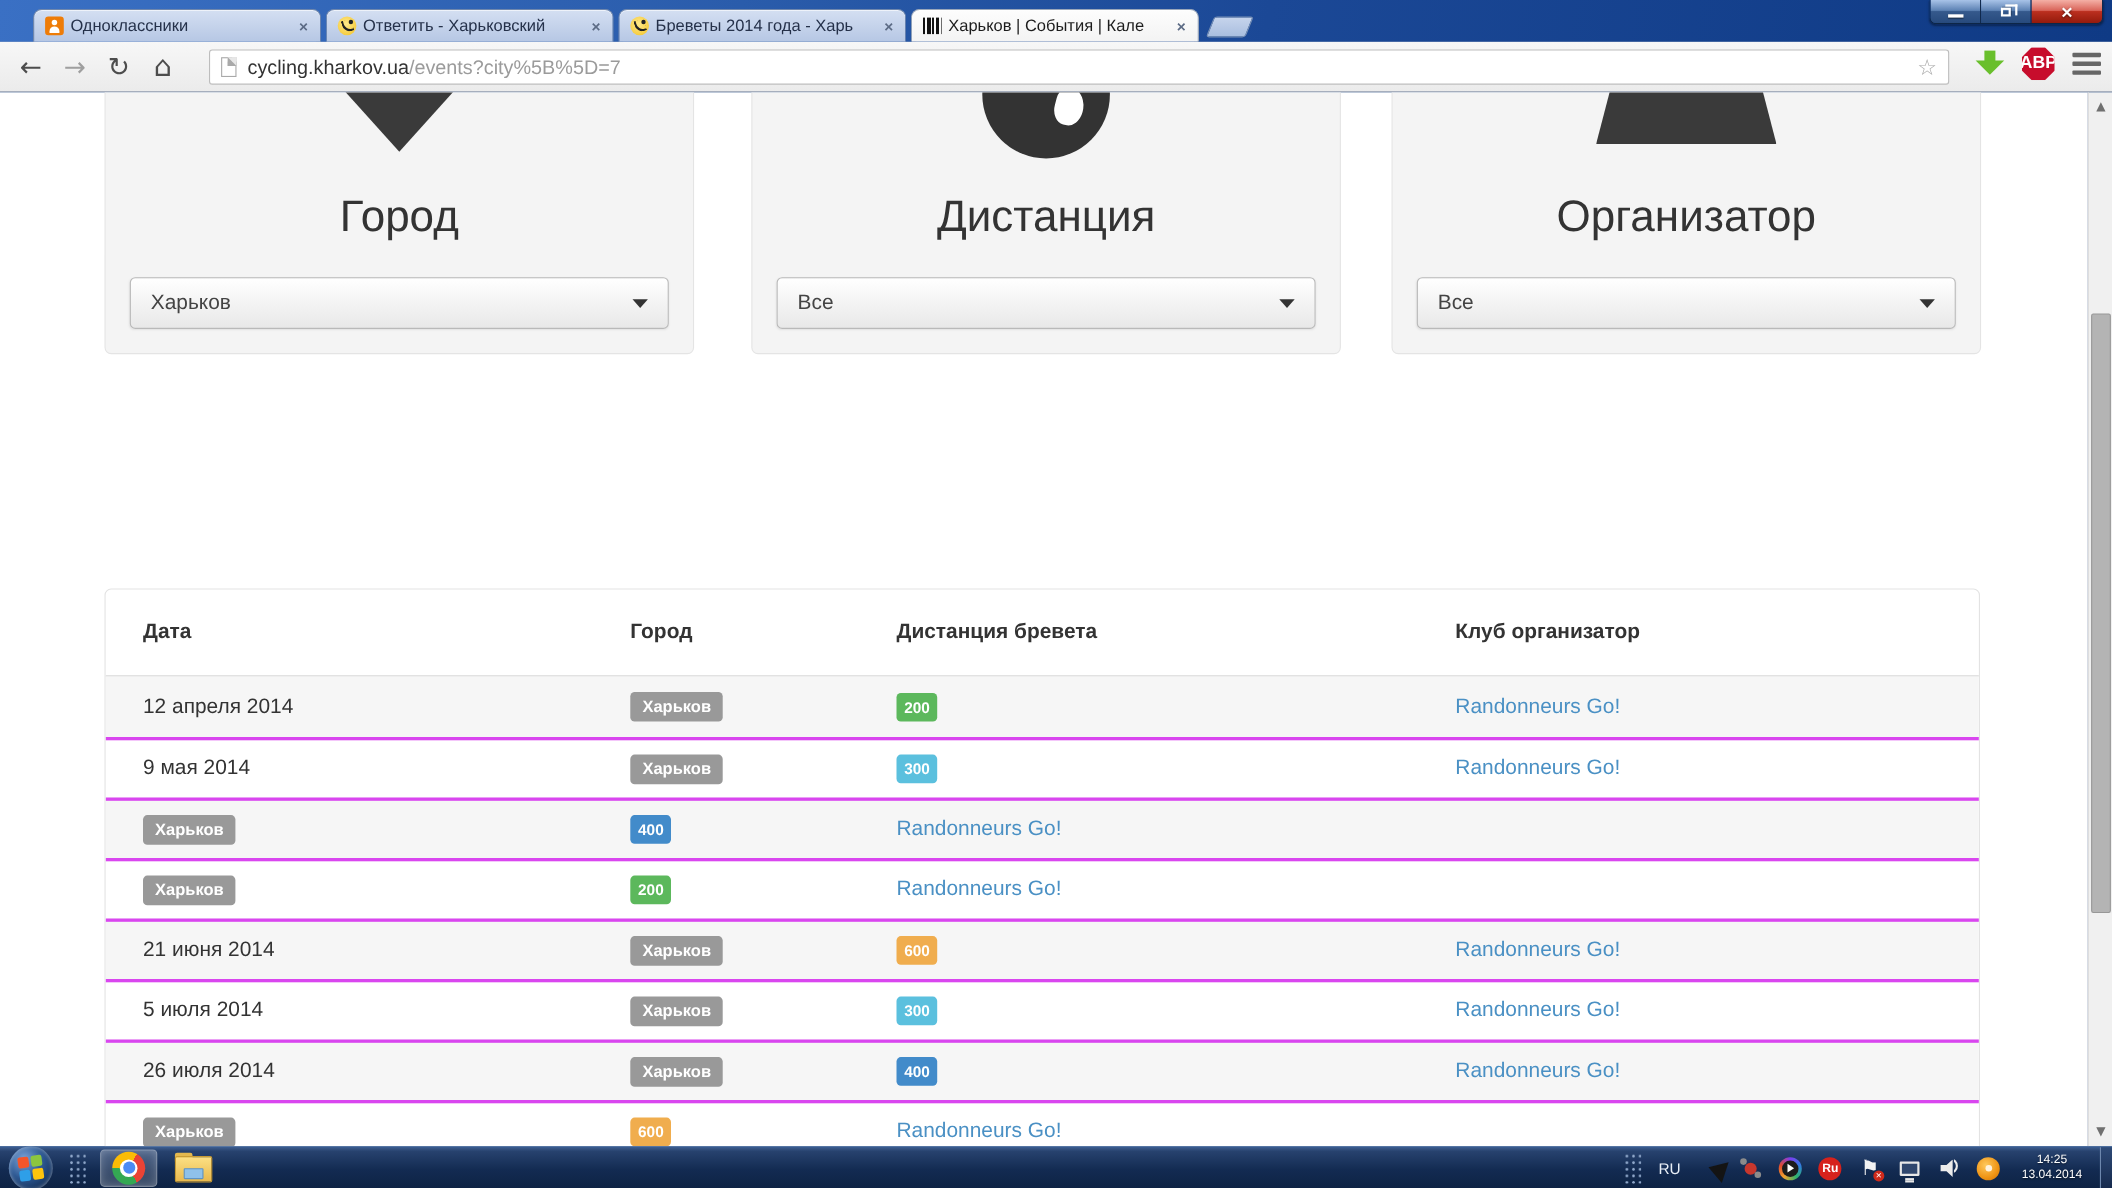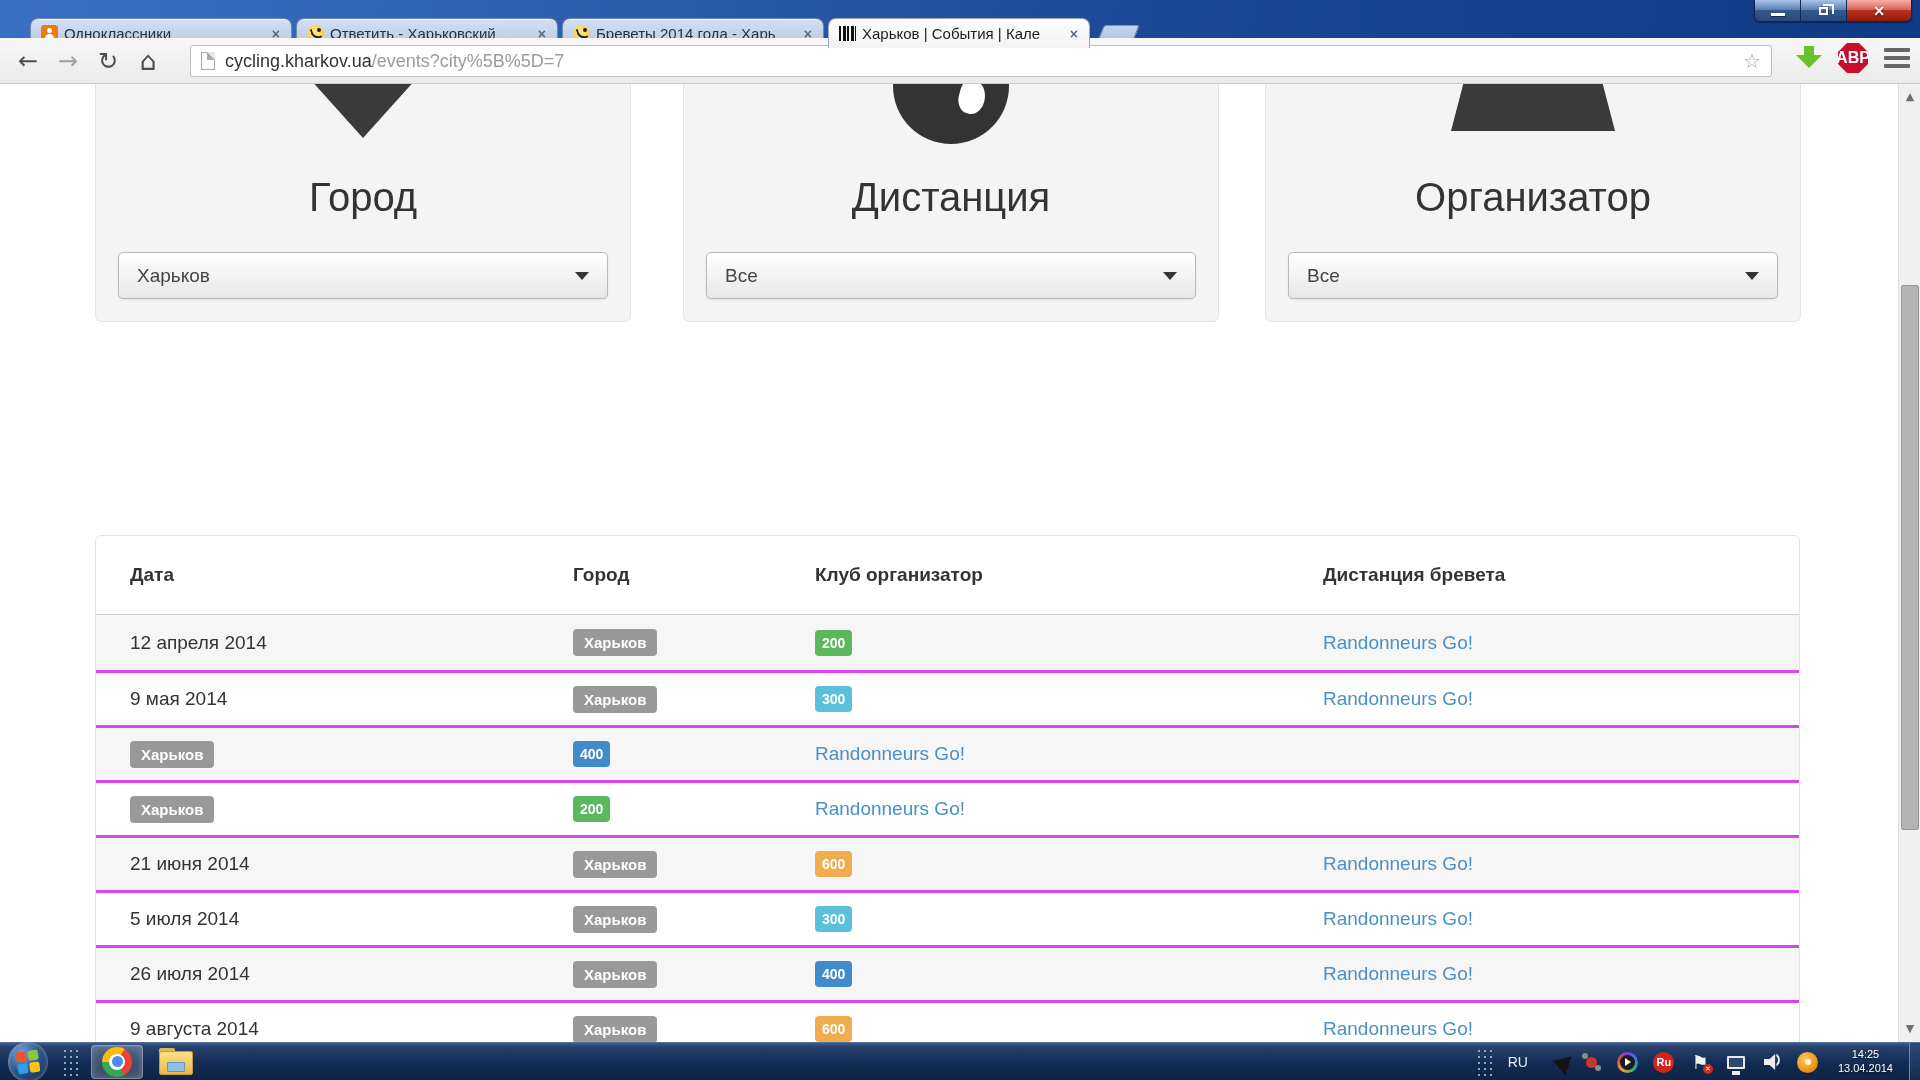--- a/index.html
+++ b/index.html
@@ -18,21 +18,21 @@
     background:linear-gradient(#a8c3e8 0%,#5d82b4 45%,#35598c 50%,#274a7d 100%);
     border-right:1px solid #10294d; display:flex; align-items:center; justify-content:center; }
   .win-btn.close { width:64px; border-right:none;
     background:linear-gradient(#f4b0a6 0%,#d9655a 45%,#bb2f1f 50%,#931a0c 100%); }
   .glyph-min { width:14px; height:3px; background:#fff; margin-top:8px; box-shadow:0 1px 1px rgba(0,0,0,.5); }
   .glyph-restore { width:9px; height:8px; border:2px solid #fff; background:transparent; position:relative; box-shadow:1px -1px 0 rgba(0,0,0,.25); }
   .glyph-restore::before { content:""; position:absolute; left:2px; top:-5px; width:9px; height:8px; border:2px solid #fff; border-bottom:none; border-left:none; }
   .glyph-close { color:#fff; font-size:14px; font-weight:bold; text-shadow:0 1px 2px rgba(0,0,0,.6); line-height:1; }
 
   
-  .tab-strip { position:absolute; left:14px; top:16px; height:32px; display:flex; align-items:flex-end;padding-left:16px; }
+  .tab-strip { position:absolute; left:14px; top:6px; height:32px; display:flex; align-items:flex-end;padding-left:16px; }
   .tab { position:relative; width:262px; height:30px; margin-right:4px; display:flex; align-items:center;
     padding:0 8px 0 10px; border-radius:8px 8px 0 0; border:1px solid #6f87ad; border-bottom:none;
     background:linear-gradient(#d4dff2,#b6c7e4); box-shadow:inset 0 1px 0 rgba(255,255,255,.6); cursor:default; }
   .tab.active { background:linear-gradient(#fdfdfd,#f3f3f3); border-color:#9aa7ba; z-index:3; }
   .tab-title { flex:1; font-size:15px; color:#25314a; white-space:nowrap; overflow:hidden; margin:0 6px; }
   .tab.active .tab-title { color:#1c1c1c; }
   .tab-close { color:#5c6b85; font-size:14px; font-weight:bold; padding:0 3px; }
   .favicon { width:17px; height:17px; position:relative; flex:0 0 17px; }
   .ok-icon { background:#ee7c08; border-radius:3px; }
   .ok-icon::before { content:""; position:absolute; left:6px; top:3px; width:5px; height:5px; border-radius:50%; background:#fff; }
@@ -263,22 +263,22 @@
         <span class="select-value">Все</span>
         <span class="caret-icon"></span>
       </div>
     </div>
 
 
     <div class="events-panel">
       <div class="t-head">
         <div>Дата</div>
         <div>Город</div>
+        <div>Дистанция бревета</div>
         <div>Клуб организатор</div>
-        <div>Дистанция бревета</div>
       </div>
       <div id="rows">
           <div class="t-row striped">
             <div>12 апреля 2014</div>
             <div><span class="badge city">Харьков</span></div>
             <div><span class="badge dist" style="background: rgb(92, 184, 92);">200</span></div>
             <div><a class="club">Randonneurs Go!</a></div>
           </div>
           <div class="t-row">
             <div>9 мая 2014</div>
@@ -308,21 +308,20 @@
             <div><span class="badge dist" style="background: rgb(91, 192, 222);">300</span></div>
             <div><a class="club">Randonneurs Go!</a></div>
           </div>
           <div class="t-row striped">
             <div>26 июля 2014</div>
             <div><span class="badge city">Харьков</span></div>
             <div><span class="badge dist" style="background: rgb(66, 139, 202);">400</span></div>
             <div><a class="club">Randonneurs Go!</a></div>
           </div>
           <div class="t-row">
-            <div>9 августа 2014</div>
             <div><span class="badge city">Харьков</span></div>
             <div><span class="badge dist" style="background: rgb(240, 173, 78);">600</span></div>
             <div><a class="club">Randonneurs Go!</a></div>
           </div>
         </div>
     </div>
   </div>
 
   <div class="scrollbar">
     <div class="sb-arrow sb-up">▲</div>

